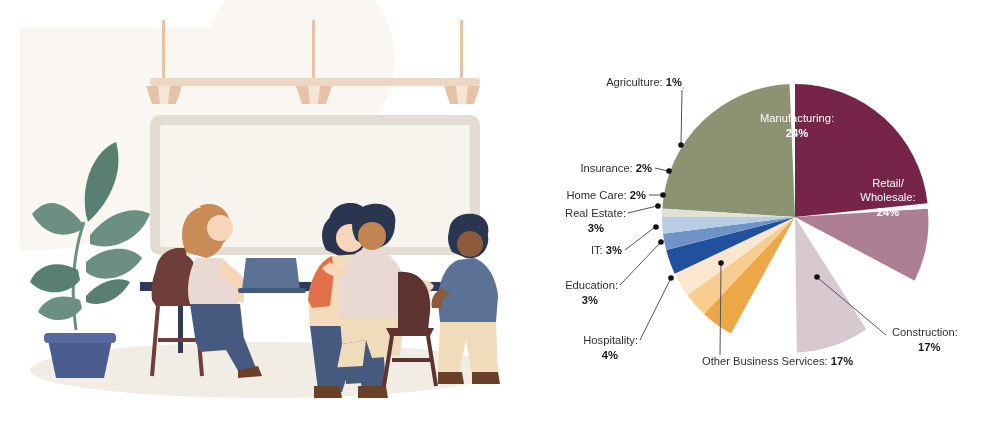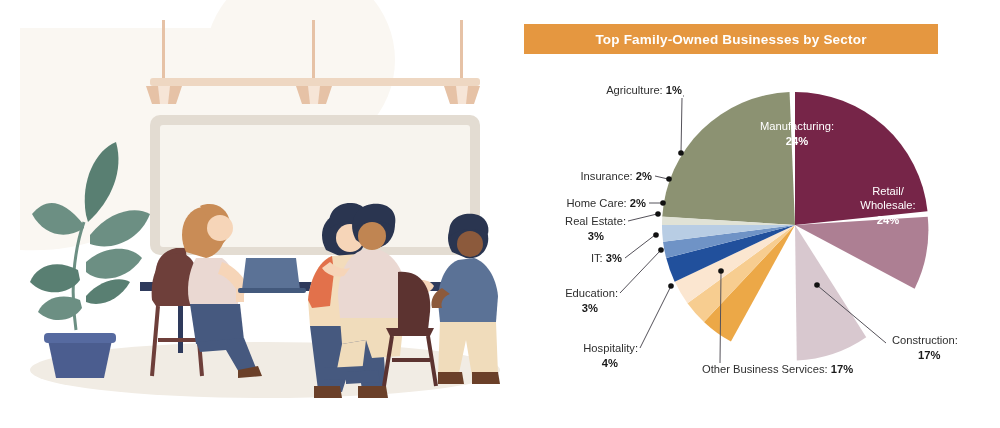--- a/index.html
+++ b/index.html
@@ -49,21 +49,21 @@
   .chart-title-text {
     color: #ffffff;
     font-size: 13.5px;
     font-weight: bold;
     letter-spacing: 0.2px;
     white-space: nowrap;
   }
   .pie-wrap {
     position: absolute;
     left: 0;
-    top: 8px;
+    top: 0;
     width: 500px;
     height: 400px;
   }
   .pie-svg {
     position: absolute;
     left: 0;
     top: 0;
   }
   .source-note {
     position: absolute;
@@ -197,23 +197,20 @@
         <path d="M442 288 C434 292 430 300 432 308 L442 308 C440 302 444 296 450 294 Z" fill="#8c5a3c"></path>
         <path d="M440 322 L496 322 L498 374 L472 376 L466 340 L458 378 L438 376 Z" fill="#f0dcbb"></path>
         <path d="M438 372 L462 372 L464 384 L438 384 Z" fill="#6b4029"></path>
         <path d="M472 372 L498 372 L500 384 L472 384 Z" fill="#6b4029"></path>
       </g>
     </svg>
   </div>
 
   <div class="chart-panel">
 
-    <div class="chart-title-bar">
-      <span class="chart-title-text">Top Family-Owned Businesses by Sector</span>
-    </div>
 
     <div class="pie-wrap">
       <svg class="pie-svg" width="500" height="400" viewBox="0 0 500 400" xmlns="http://www.w3.org/2000/svg">
 
         <g>
 
           <path d="M295 217 L295 84 A133 133 0 0 1 427.5 203.2 Z" fill="#8c9272" transform="rotate(-86.4 295 217)"></path>
 
           <path d="M295 217 L295 84 A133 133 0 0 1 427.5 203.2 Z" fill="#762548" transform="rotate(0 295 217)"></path>
 

